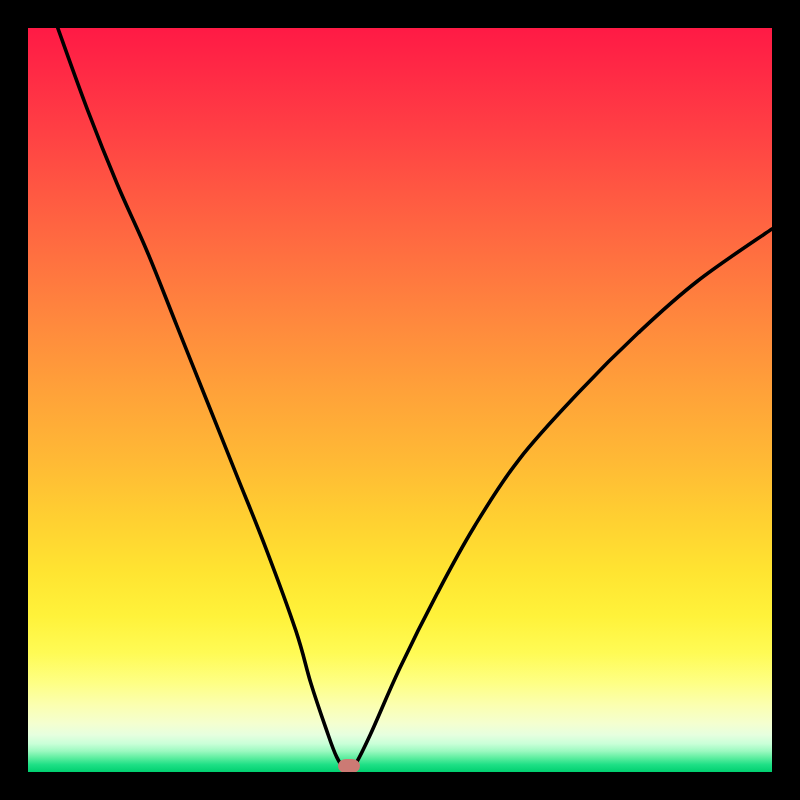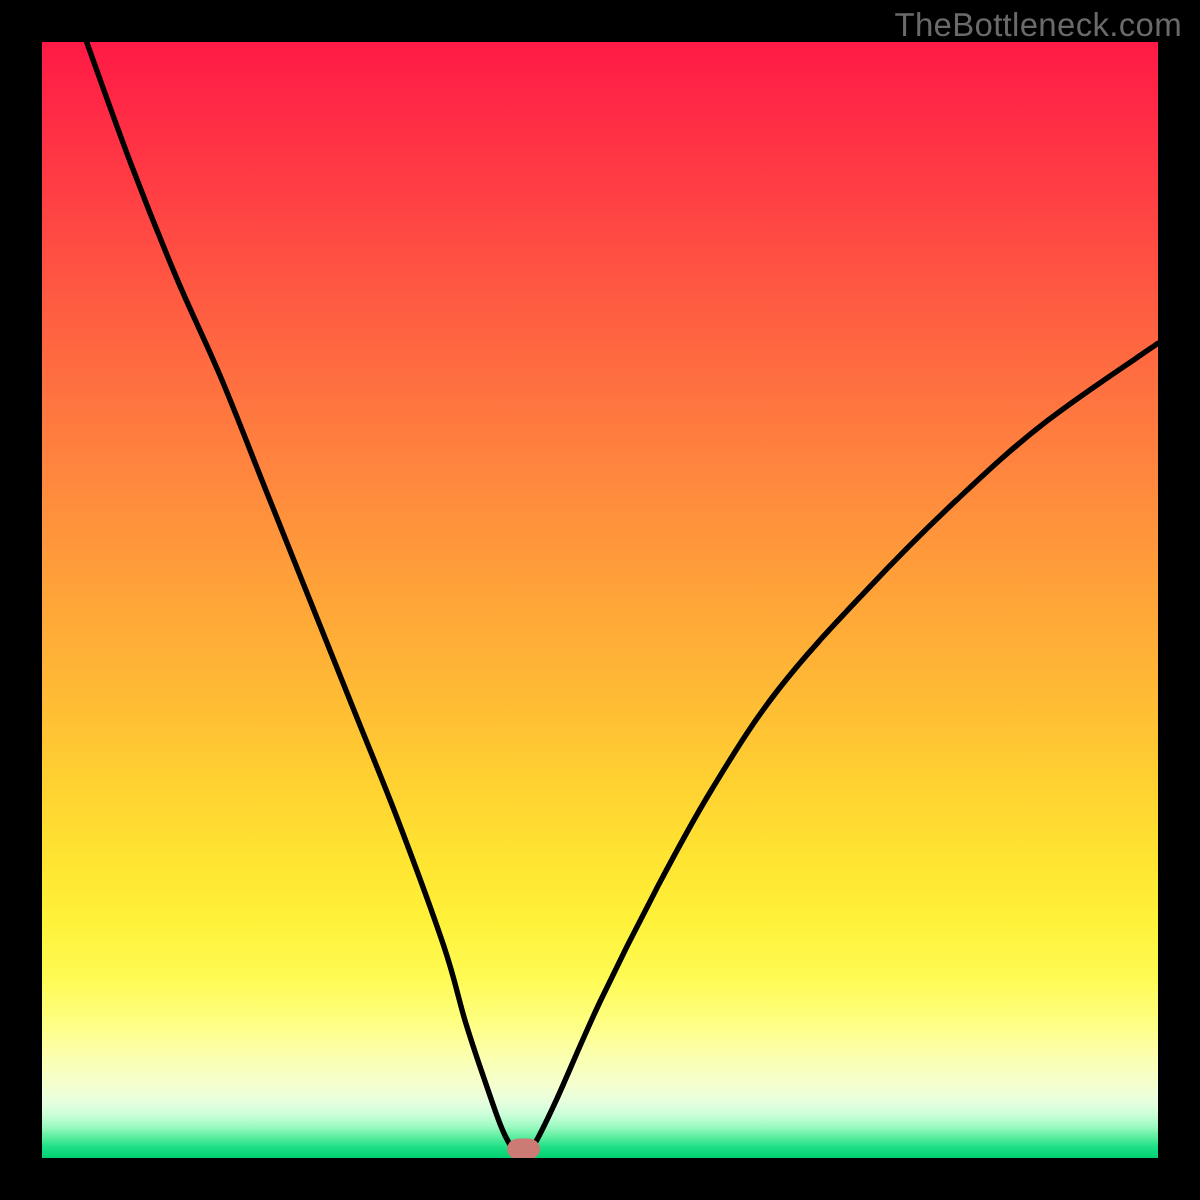--- a/index.html
+++ b/index.html
@@ -74,21 +74,20 @@
     height: 14px;
     border-radius: 8px / 7px;
     background: #cc7a74;
     transform: translate(-50%, -50%);
   }
 </style>
 </head>
 <body>
 
 <div class="frame">
-  <div class="watermark">TheBottleneck.com</div>
 
   <div class="plot">
     <div class="gradient"></div>
 
     <svg viewBox="0 0 744 744" preserveAspectRatio="none">
       <path id="curve-path" fill="none" stroke="#000" stroke-width="3.6" stroke-linecap="round" stroke-linejoin="round" d="M 29.76 0.00 C 35.12 14.73, 48.81 53.72, 59.52 81.84 C 70.23 109.96, 78.57 130.80, 89.28 156.24 C 99.99 181.68, 108.33 197.76, 119.04 223.20 C 129.75 248.64, 138.09 270.82, 148.80 297.60 C 159.51 324.38, 167.85 345.22, 178.56 372.00 C 189.27 398.78, 197.61 419.62, 208.32 446.40 C 219.03 473.18, 227.37 492.68, 238.08 520.80 C 248.79 548.92, 259.80 578.53, 267.84 602.64 C 275.88 626.75, 277.36 637.31, 282.72 654.72 C 288.08 672.13, 292.91 685.97, 297.60 699.36 C 302.29 712.75, 304.74 721.08, 308.76 729.12 C 312.78 737.16, 316.57 742.66, 319.92 744.00 C 323.27 745.34, 323.34 743.26, 327.36 736.56 C 331.38 729.86, 334.20 724.21, 342.24 706.80 C 350.28 689.39, 359.95 665.28, 372.00 639.84 C 384.05 614.40, 395.81 590.88, 409.20 565.44 C 422.59 540.00, 431.67 522.59, 446.40 498.48 C 461.13 474.37, 472.29 455.63, 491.04 431.52 C 509.79 407.41, 529.13 387.33, 550.56 364.56 C 571.99 341.79, 588.65 325.13, 610.08 305.04 C 631.51 284.95, 645.49 271.71, 669.60 252.96 C 693.71 234.21, 730.61 210.25, 744.00 200.88"></path>
     </svg>
 
     <div id="marker" class="marker" style="left: 321.408px; top: 738.048px; background: rgb(204, 122, 116);"></div>
   </div>

